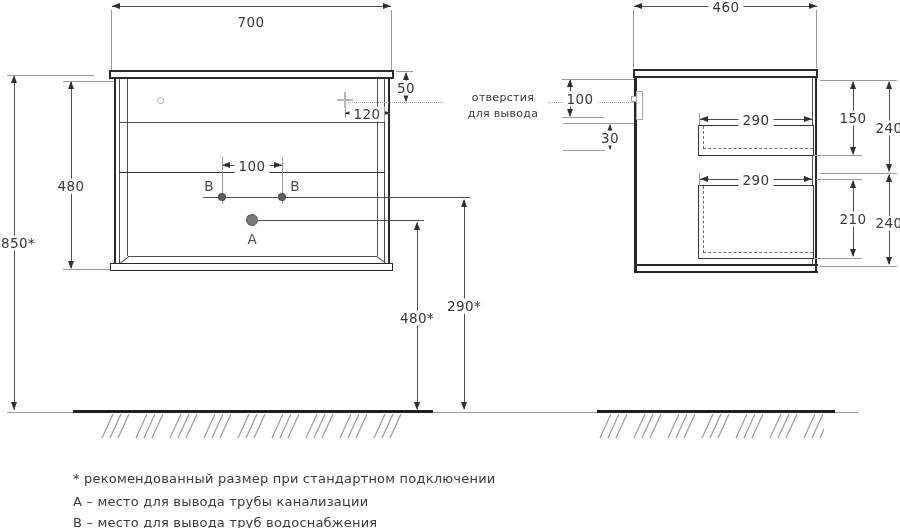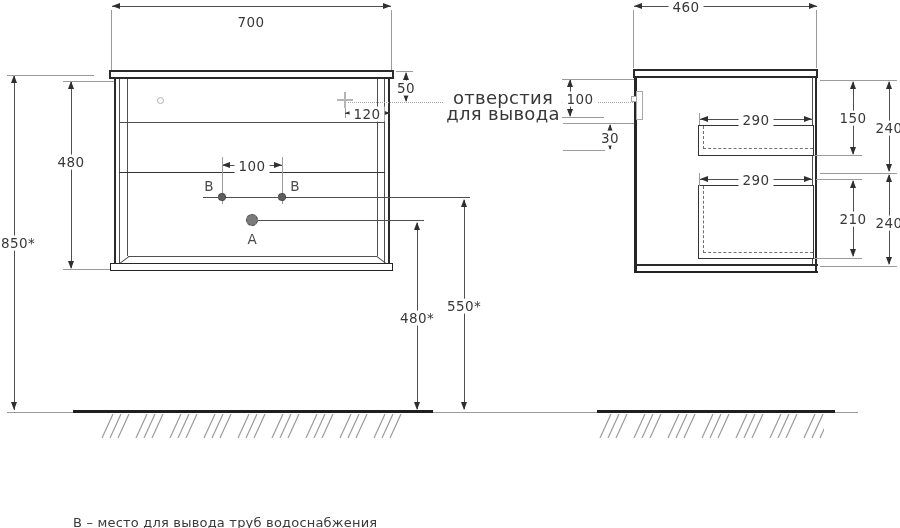--- a/index.html
+++ b/index.html
@@ -17,21 +17,21 @@
   .arr-up{border-left:3px solid transparent;border-right:3px solid transparent;border-bottom:8px solid #2f2f2f}
   .arr-down{border-left:3px solid transparent;border-right:3px solid transparent;border-top:8px solid #2f2f2f}
   .arr-left{border-top:3px solid transparent;border-bottom:3px solid transparent;border-right:8px solid #2f2f2f}
   .arr-right{border-top:3px solid transparent;border-bottom:3px solid transparent;border-left:8px solid #2f2f2f}
   .dlabel{position:absolute;transform:translate(-50%,-50%);background:#fff;padding:0 4px;
           font-size:13.5px;letter-spacing:.4px;color:#383838;white-space:nowrap;line-height:1.1}
   .letter{position:absolute;transform:translate(-50%,-50%);font-size:13.5px;color:#4a4a4a;line-height:1}
   .circle{position:absolute;border-radius:50%}
   .bevel{position:absolute;height:1px;background:#4f4f4f;transform-origin:0 0}
   .note{position:absolute;font-size:13px;letter-spacing:.2px;color:#3a3a3a;white-space:nowrap;line-height:1.2}
-  .callout{position:absolute;transform:translateX(-50%);text-align:center;font-size:18px;
+  .callout{position:absolute;transform:translateX(-50%);text-align:center;font-size:11px;
            letter-spacing:.3px;color:#383838;line-height:16px;background:#fff;padding:0 3px}
   .callout span{display:block}
   svg.hatch{position:absolute}
 </style>
 </head>
 <body>
 
 <div class="stage">
 
   <div class="hl mid" style="left:112px;top:6px;width:279px"></div>
@@ -90,37 +90,37 @@
 
   <div class="hl mid" style="left:257px;top:220px;width:167px"></div>
   <div class="circle" style="left:246px;top:214px;width:10px;height:10px;background:#7a7a7a;border:1px dashed #3f3f3f"></div>
   <div class="letter" style="left:252px;top:240px">A</div>
 
   <div class="vl mid" style="left:71px;top:82px;height:186px"></div>
   <div class="arr arr-up" style="left:68px;top:81px"></div>
   <div class="arr arr-down" style="left:68px;top:261px"></div>
   <div class="hl lt" style="left:63px;top:81px;width:51px"></div>
   <div class="hl lt" style="left:63px;top:269px;width:47px"></div>
-  <div class="dlabel" style="left:71px;top:162px">480</div>
+  <div class="dlabel" style="left:71px;top:186px">480</div>
 
   <div class="vl mid" style="left:14px;top:76px;height:334px"></div>
   <div class="arr arr-up" style="left:11px;top:75px"></div>
   <div class="arr arr-down" style="left:11px;top:402px"></div>
   <div class="hl lt" style="left:7px;top:75px;width:87px"></div>
   <div class="dlabel" style="left:18px;top:243px">850*</div>
 
   <div class="vl mid" style="left:417px;top:223px;height:186px"></div>
   <div class="arr arr-up" style="left:414px;top:222px"></div>
   <div class="arr arr-down" style="left:414px;top:402px"></div>
   <div class="dlabel" style="left:417px;top:318px">480*</div>
 
   <div class="vl mid" style="left:464px;top:200px;height:209px"></div>
   <div class="arr arr-up" style="left:461px;top:199px"></div>
   <div class="arr arr-down" style="left:461px;top:402px"></div>
-  <div class="dlabel" style="left:464px;top:306px">550*</div>
+  <div class="dlabel" style="left:464px;top:306px">290*</div>
 
   <div class="hl lt" style="left:7px;top:412px;width:851px"></div>
   <div class="hl" style="left:73px;top:410px;width:360px;height:2.5px;background:#1f1f1f"></div>
   <div class="hl" style="left:597px;top:410px;width:238px;height:2.5px;background:#1f1f1f"></div>
   <svg width="0" height="0" style="position:absolute">
     <defs>
       <pattern id="hatch3" width="34" height="24" patternUnits="userSpaceOnUse">
         <path d="M2,24 L13,0 M10,24 L21,0 M18,24 L29,0" stroke="#9a9a9a" stroke-width="1.2" fill="none"></path>
       </pattern>
     </defs>
@@ -135,21 +135,21 @@
   <div class="callout" style="left:503px;top:90px">
     <span>отверстия</span>
     <span>для вывода</span>
   </div>
 
   <div class="hl mid" style="left:634px;top:6px;width:183px"></div>
   <div class="arr arr-left" style="left:634px;top:3px"></div>
   <div class="arr arr-right" style="left:809px;top:3px"></div>
   <div class="vl lt" style="left:633px;top:10px;height:58px"></div>
   <div class="vl lt" style="left:816px;top:10px;height:58px"></div>
-  <div class="dlabel" style="left:686px;top:7px">460</div>
+  <div class="dlabel" style="left:726px;top:7px">460</div>
 
   <div class="box" style="left:633px;top:69px;width:185px;height:9px;border:2px solid #2a2a2a"></div>
   <div class="vl" style="left:634px;top:78px;width:2.5px;height:195px;background:#262626"></div>
   <div class="vl" style="left:815px;top:78px;width:2px;height:195px"></div>
   <div class="vl mid" style="left:812px;top:78px;height:187px"></div>
   <div class="hl" style="left:634px;top:264px;width:184px;height:1.6px;background:#2a2a2a"></div>
   <div class="hl" style="left:634px;top:271px;width:184px;height:2px;background:#222"></div>
 
   <div class="box" style="left:636px;top:91px;width:7px;height:29px;border:1px solid #a8a8a8"></div>
   <div class="box" style="left:631px;top:96px;width:6px;height:6px;border:1px solid #a8a8a8"></div>
@@ -206,15 +206,17 @@
   <div class="vl mid" style="left:853px;top:181px;height:75px"></div>
   <div class="arr arr-up" style="left:850px;top:180px"></div>
   <div class="arr arr-down" style="left:850px;top:249px"></div>
   <div class="dlabel" style="left:853px;top:219px">210</div>
 
   <div class="vl mid" style="left:889px;top:175px;height:89px"></div>
   <div class="arr arr-up" style="left:886px;top:174px"></div>
   <div class="arr arr-down" style="left:886px;top:257px"></div>
   <div class="dlabel" style="left:889px;top:223px">240</div>
 
+  <div class="note" style="left:73px;top:471px">* рекомендованный размер при стандартном подключении</div>
+  <div class="note" style="left:73px;top:494px">А – место для вывода трубы канализации</div>
   <div class="note" style="left:73px;top:515px">В – место для вывода труб водоснабжения</div>
 
 </div>
 
 </body></html>

